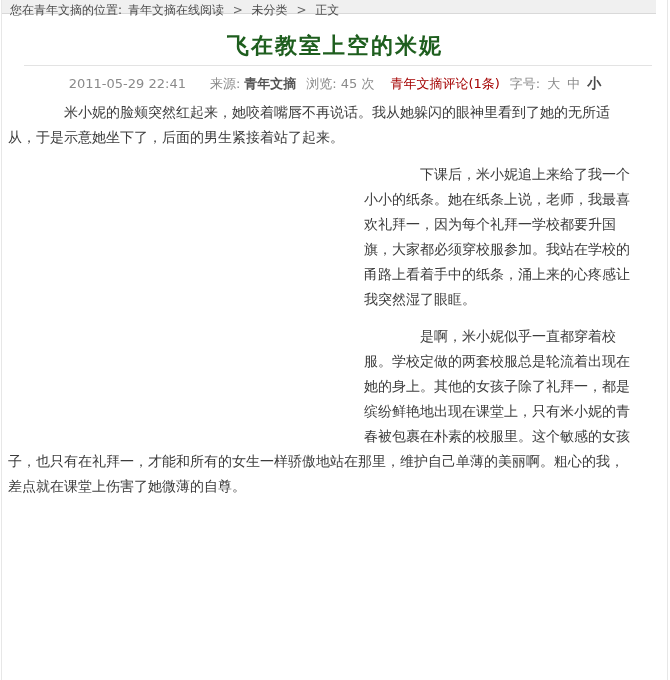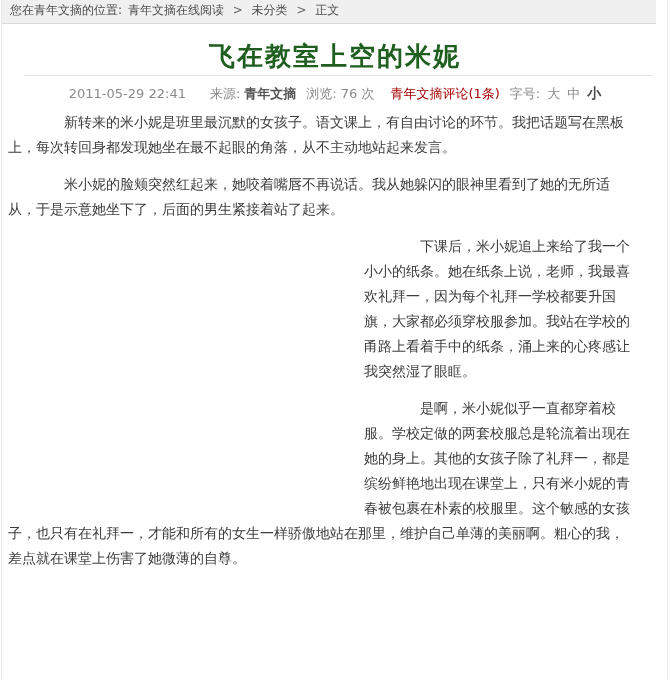--- a/index.html
+++ b/index.html
@@ -13,31 +13,31 @@
   }
   .page-left-border {
     position: absolute; left: 1px; top: 0; width: 1px; height: 680px;
     background: #e7e7e7;
   }
   .page-right-border {
     position: absolute; left: 667px; top: 0; width: 1px; height: 680px;
     background: #e7e7e7;
   }
   .topbar {
-    height: 24px; line-height: 21px; margin: 0 14px 0 2px;
+    height: 14px; line-height: 21px; margin: 0 14px 0 2px;
     background: #f0f0f0; border-bottom: 1px solid #d9d9d9;
     font-size: 12px; color: #4a4a4a; padding-left: 8px;
     white-space: nowrap;
   }
   .topbar a { color: #4a4a4a; text-decoration: none; }
   .topbar .sep { margin: 0 5px; color: #666; }
   .topbar .crumb-prefix { margin-right: 2px; }
   .article-title {
     margin: 19px 20px 0; text-align: center;
-    font-size: 26px; line-height: 26px; font-weight: bold;
+    font-size: 22px; line-height: 26px; font-weight: bold;
     color: #1e5e1e; letter-spacing: 2px;
   }
   .title-divider {
     height: 1px; background: #e3e3e3; margin: 6px 18px 0 24px;
   }
   .meta {
     margin-top: 9px; text-align: center;
     font-size: 13px; line-height: 16px; color: #8a8a8a;
     white-space: nowrap;
   }
@@ -72,23 +72,22 @@
     <a href="#">未分类</a>
     <span class="sep">&gt;</span>
     <span>正文</span>
   </div>
 
   <h1 class="article-title">飞在教室上空的米妮</h1>
 
   <div class="title-divider"></div>
 
   <div class="meta">
-    <span class="m-date">2011-05-29 22:41</span><span class="m-label">来源:</span><a href="#" class="m-source">青年文摘</a><span class="m-label">浏览:</span><span class="m-views">76 次</span><a href="#" class="m-comments">青年文摘评论(1条)</a><span class="m-label">字号:</span><a href="#" class="m-size">大</a><a href="#" class="m-size">中</a><a href="#" class="m-size m-size-active">小</a>
+    <span class="m-date">2011-05-29 22:41</span><span class="m-label">来源:</span><a href="#" class="m-source">青年文摘</a><span class="m-label">浏览:</span><span class="m-views">45 次</span><a href="#" class="m-comments">青年文摘评论(1条)</a><span class="m-label">字号:</span><a href="#" class="m-size">大</a><a href="#" class="m-size">中</a><a href="#" class="m-size m-size-active">小</a>
   </div>
 
   <div class="article-body">
-    <p>新转来的米小妮是班里最沉默的女孩子。语文课上，有自由讨论的环节。我把话题写在黑板上，每次转回身都发现她坐在最不起眼的角落，从不主动地站起来发言。</p>
     <p>米小妮的脸颊突然红起来，她咬着嘴唇不再说话。我从她躲闪的眼神里看到了她的无所适从，于是示意她坐下了，后面的男生紧接着站了起来。</p>
     <div class="ad-slot"></div>
     <p>下课后，米小妮追上来给了我一个小小的纸条。她在纸条上说，老师，我最喜欢礼拜一，因为每个礼拜一学校都要升国旗，大家都必须穿校服参加。我站在学校的甬路上看着手中的纸条，涌上来的心疼感让我突然湿了眼眶。</p>
     <p>是啊，米小妮似乎一直都穿着校服。学校定做的两套校服总是轮流着出现在她的身上。其他的女孩子除了礼拜一，都是缤纷鲜艳地出现在课堂上，只有米小妮的青春被包裹在朴素的校服里。这个敏感的女孩子，也只有在礼拜一，才能和所有的女生一样骄傲地站在那里，维护自己单薄的美丽啊。粗心的我，差点就在课堂上伤害了她微薄的自尊。</p>
   </div>
 </div>
 
 </body></html>

